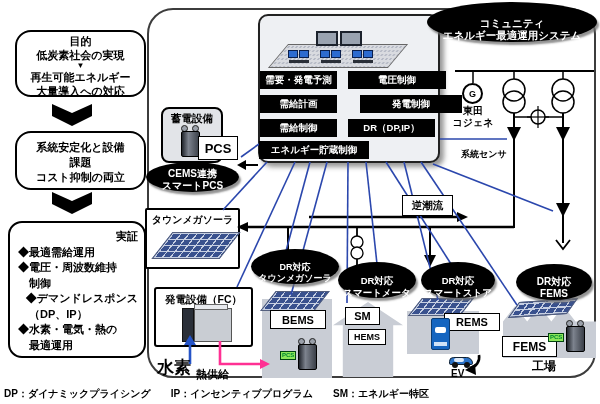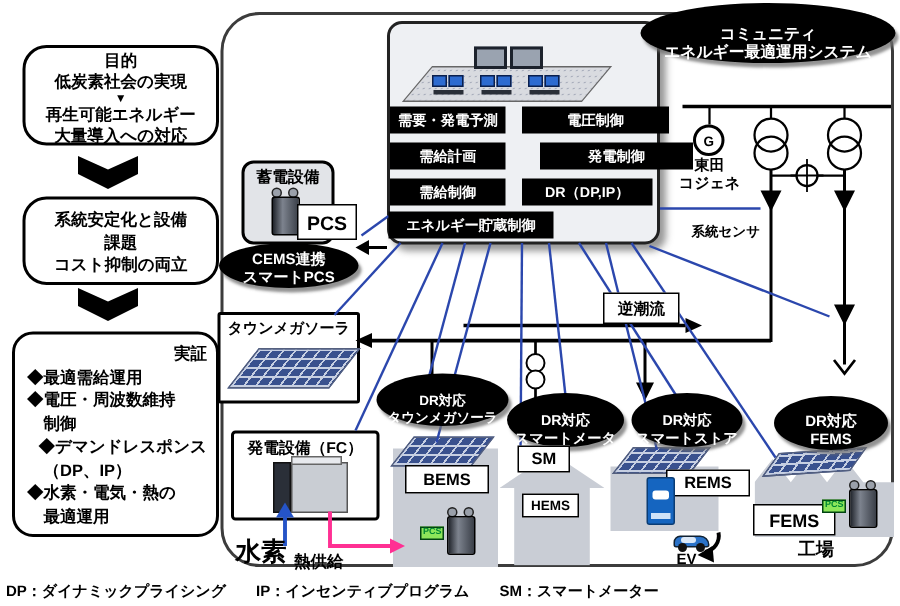--- a/index.html
+++ b/index.html
@@ -95,21 +95,21 @@
     <span class="t">実証</span>
     <span class="t" style="text-align:left">◆最適需給運用</span>
     <span class="t" style="text-align:left">◆電圧・周波数維持</span>
     <span class="t" style="text-align:left">　制御</span>
     <span class="t" style="text-align:right">◆デマンドレスポンス</span>
     <span class="t" style="text-align:left">　（DP、IP）</span>
     <span class="t" style="text-align:left">◆水素・電気・熱の</span>
     <span class="t" style="text-align:left">　最適運用</span>
   </div>
 
-  <div class="lbl" style="left:4px;top:387px;font-size:10px;">DP：ダイナミックプライシング　　IP：インセンティブプログラム　　SM：スマートメーター</div>
+  <div class="lbl" style="left:4px;top:387px;font-size:10px;">DP：ダイナミックプライシング　　IP：インセンティブプログラム　　SM：エネルギー特区</div>
 
   <div class="zone"></div>
 
   <div class="cems"></div>
   <div class="platform"></div>
   <div class="monitor" style="left:316px;top:31px;"></div>
   <div class="monitor" style="left:340px;top:31px;"></div>
   <div class="ws" style="left:288px;top:50px;">
       <i></i>
       <i></i>
@@ -261,21 +261,21 @@
     <span>スマートストア</span>
   </div>
   <div class="ellipse" style="left:516px;top:264px;width:76px;height:36px;font-size:10px;">
     <span>DR対応</span>
     <span>FEMS</span>
   </div>
 
   <div class="wbox" style="left:198px;top:136px;width:40px;height:24px;font-size:13px;">PCS</div>
   <div class="wbox" style="left:402px;top:195px;width:51px;height:21px;font-size:10.5px;">逆潮流</div>
   <div class="wbox" style="left:270px;top:310px;width:56px;height:19px;font-size:11px;">BEMS</div>
-  <div class="wbox" style="left:345px;top:297px;width:35px;height:18px;font-size:11px;">SM</div>
+  <div class="wbox" style="left:345px;top:307px;width:35px;height:18px;font-size:11px;">SM</div>
   <div class="wbox" style="left:348px;top:329px;width:38px;height:16px;font-size:9px;">HEMS</div>
   <div class="wbox" style="left:444px;top:313px;width:56px;height:18px;font-size:11px;">REMS</div>
   <div class="wbox" style="left:502px;top:336px;width:55px;height:21px;font-size:12px;">FEMS</div>
 
   <div class="gcircle">G</div>
   <div class="lbl" style="left:448px;top:105px;width:50px;text-align:center;font-size:10px;line-height:12px;">
     <span style="display:block">東田</span>
     <span style="display:block">コジェネ</span>
   </div>
   <div class="lbl" style="left:461px;top:148px;font-size:9px;">系統センサ</div>

